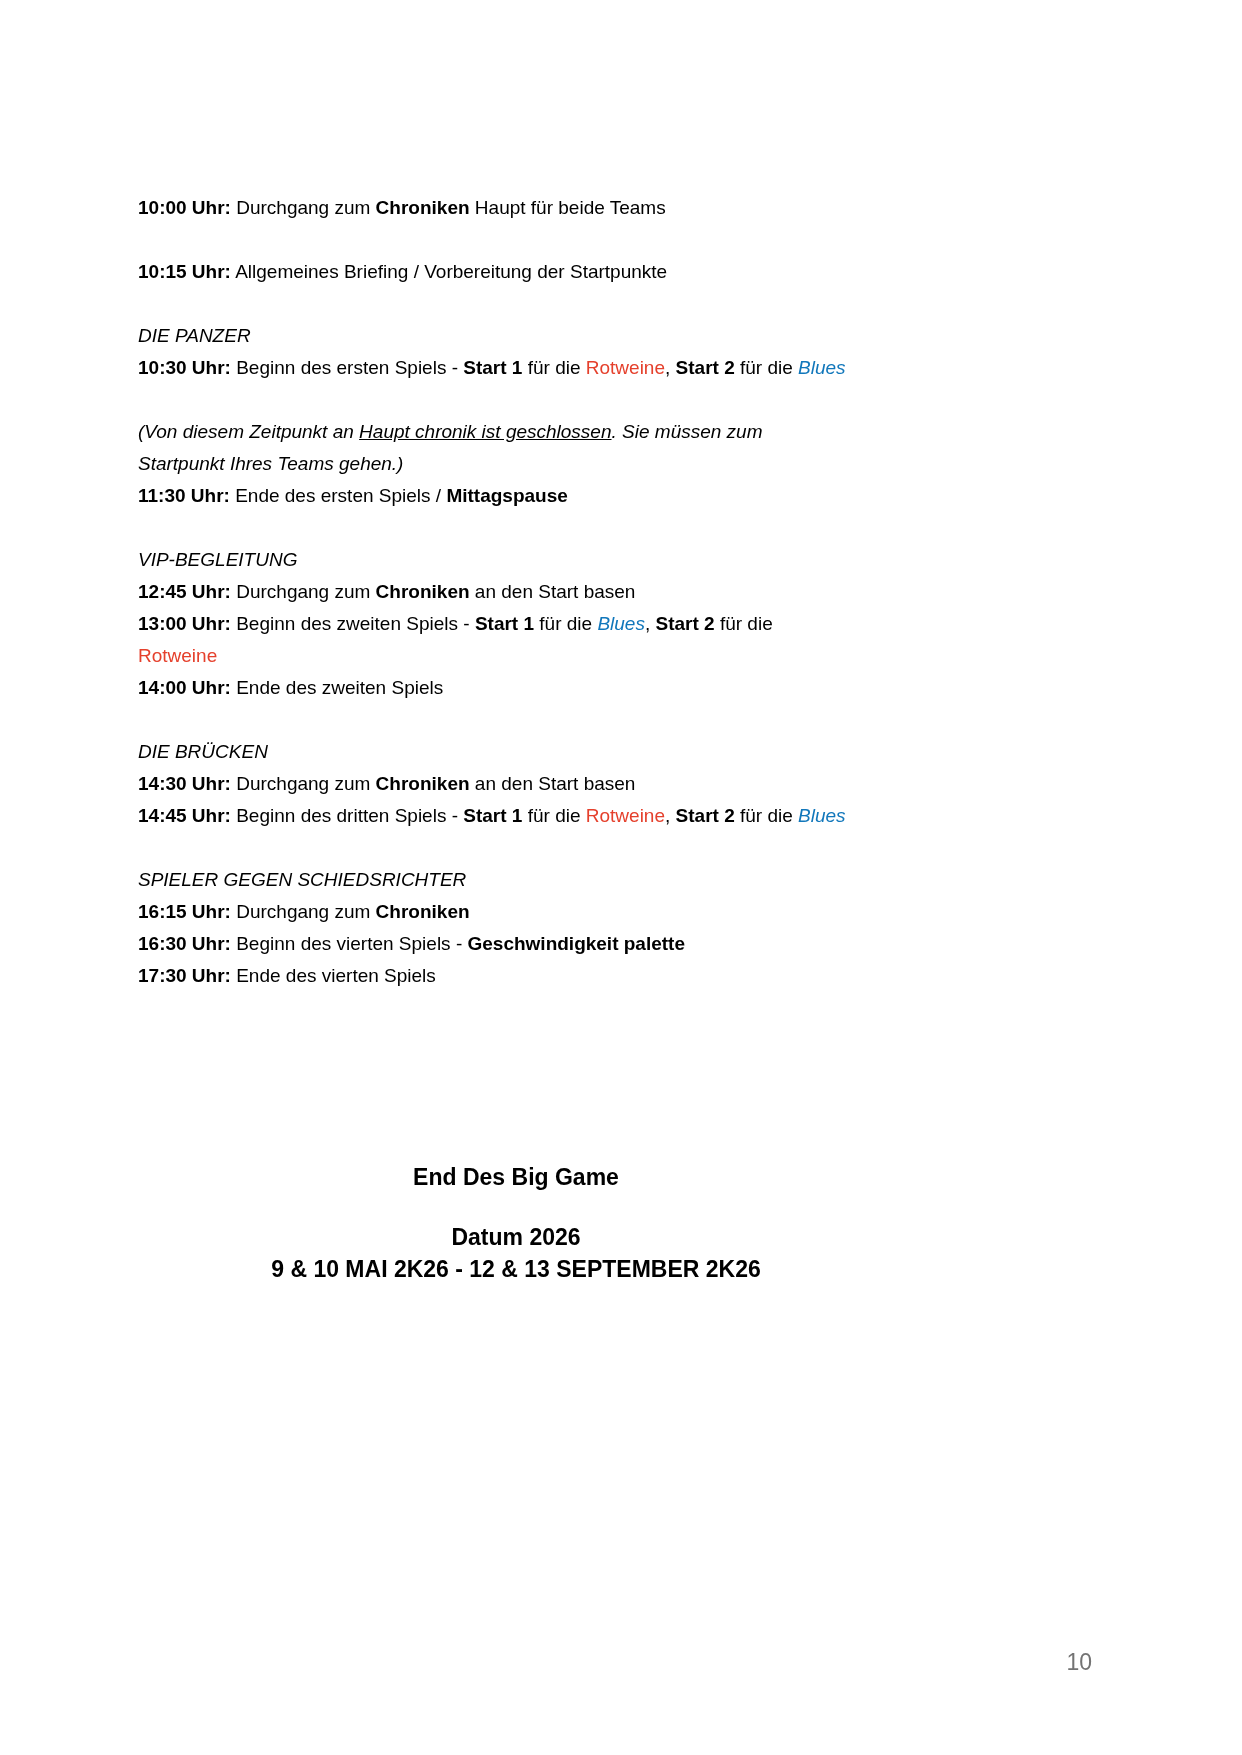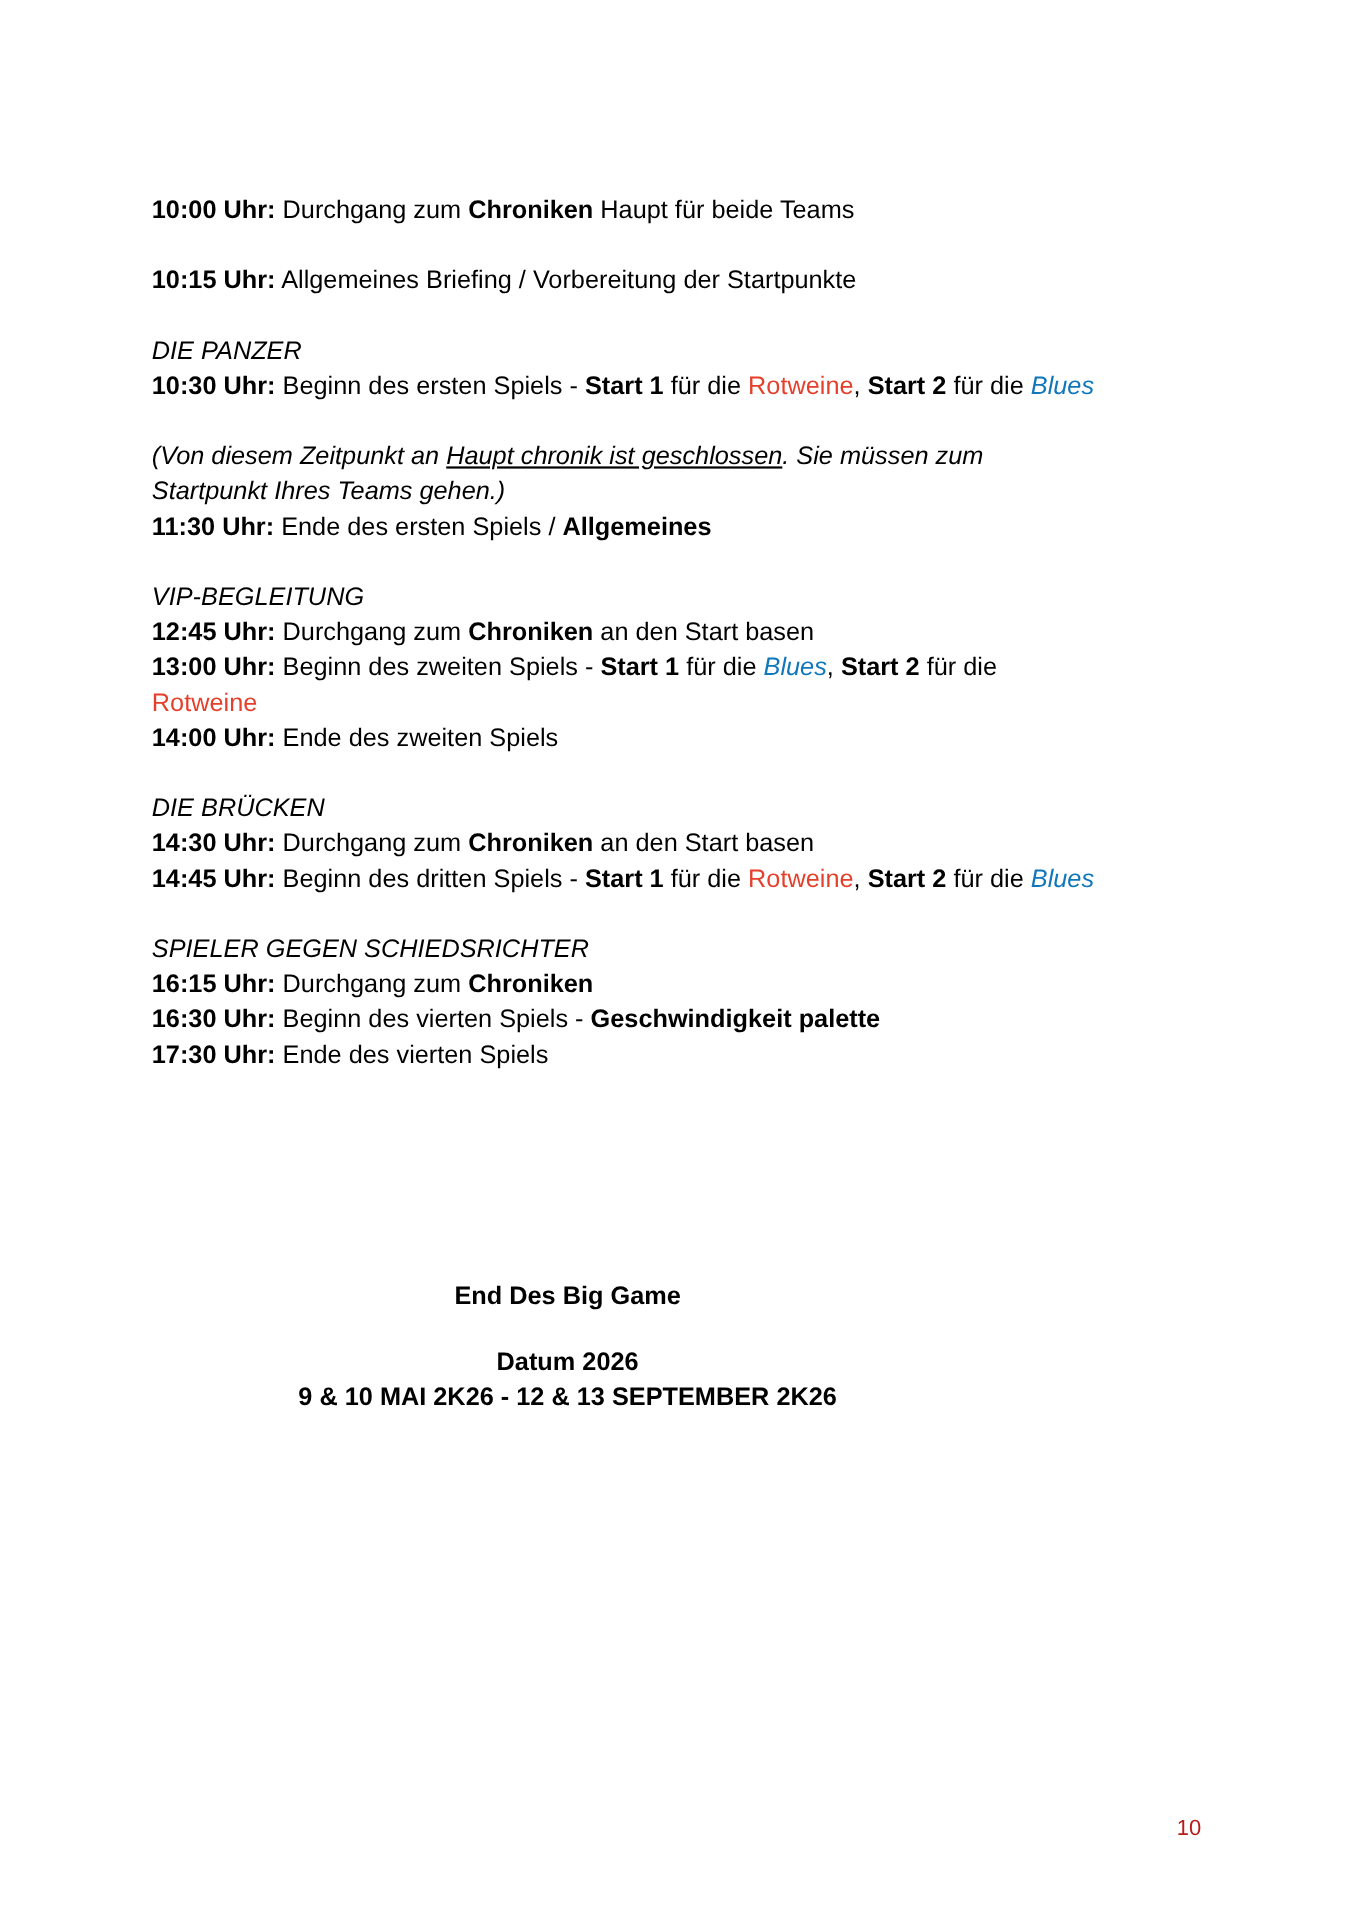--- a/index.html
+++ b/index.html
@@ -13,23 +13,23 @@
     overflow: hidden;
   }
   .page {
     position: absolute;
     inset: 0;
     background: #ffffff;
   }
   .schedule {
     position: absolute;
     left: 138px;
-    top: 174px;
+    top: 192px;
     width: 1000px;
-    font-size: 23px;
+    font-size: 19px;
     line-height: 32px;
   }
   .para { margin: 0; }
   .para.gap { margin-top: 32px; }
   .line { white-space: normal; }
   span.b  { font-weight: 700; }
   span.i  { font-style: italic; }
   span.iu { font-style: italic; text-decoration: underline; }
   span.red  { color: var(--red, #e5402c); }
   span.blue { color: var(--blue, #1177bb); font-style: italic; }
@@ -41,44 +41,44 @@
     text-align: center;
     font-size: 23px;
     line-height: 32px;
     font-weight: 700;
   }
   .closing-line.gap-top { margin-top: 28px; }
   .page-number {
     position: absolute;
     top: 1646px;
     right: 150px;
-    font-size: 20px;
+    font-size: 23px;
     line-height: 32px;
-    color: #b91c1c;
+    color: #737373;
   }
 </style>
 </head>
 <body>
 
 <div class="page">
   <div class="schedule" id="schedule">
       <div class="para">
         <div class="line"><span class="b">10:00 Uhr:</span><span> Durchgang zum </span><span class="b">Chroniken</span><span> Haupt für beide Teams</span></div>
       </div>
       <div class="para gap">
         <div class="line"><span class="b">10:15 Uhr:</span><span> Allgemeines Briefing / Vorbereitung der Startpunkte</span></div>
       </div>
       <div class="para gap">
         <div class="line"><span class="i">DIE PANZER</span></div>
         <div class="line"><span class="b">10:30 Uhr:</span><span> Beginn des ersten Spiels - </span><span class="b">Start 1</span><span> für die </span><span class="red">Rotweine</span><span>, </span><span class="b">Start 2</span><span> für die </span><span class="blue">Blues</span></div>
       </div>
       <div class="para gap">
         <div class="line"><span class="i">(Von diesem Zeitpunkt an </span><span class="iu">Haupt chronik ist geschlossen</span><span class="i">. Sie müssen zum</span></div>
         <div class="line"><span class="i">Startpunkt Ihres Teams gehen.)</span></div>
-        <div class="line"><span class="b">11:30 Uhr:</span><span> Ende des ersten Spiels / </span><span class="b">Allgemeines</span></div>
+        <div class="line"><span class="b">11:30 Uhr:</span><span> Ende des ersten Spiels / </span><span class="b">Mittagspause</span></div>
       </div>
       <div class="para gap">
         <div class="line"><span class="i">VIP-BEGLEITUNG</span></div>
         <div class="line"><span class="b">12:45 Uhr:</span><span> Durchgang zum </span><span class="b">Chroniken</span><span> an den Start basen</span></div>
         <div class="line"><span class="b">13:00 Uhr:</span><span> Beginn des zweiten Spiels - </span><span class="b">Start 1</span><span> für die </span><span class="blue">Blues</span><span>, </span><span class="b">Start 2</span><span> für die</span></div>
         <div class="line"><span class="red">Rotweine</span></div>
         <div class="line"><span class="b">14:00 Uhr:</span><span> Ende des zweiten Spiels</span></div>
       </div>
       <div class="para gap">
         <div class="line"><span class="i">DIE BRÜCKEN</span></div>

